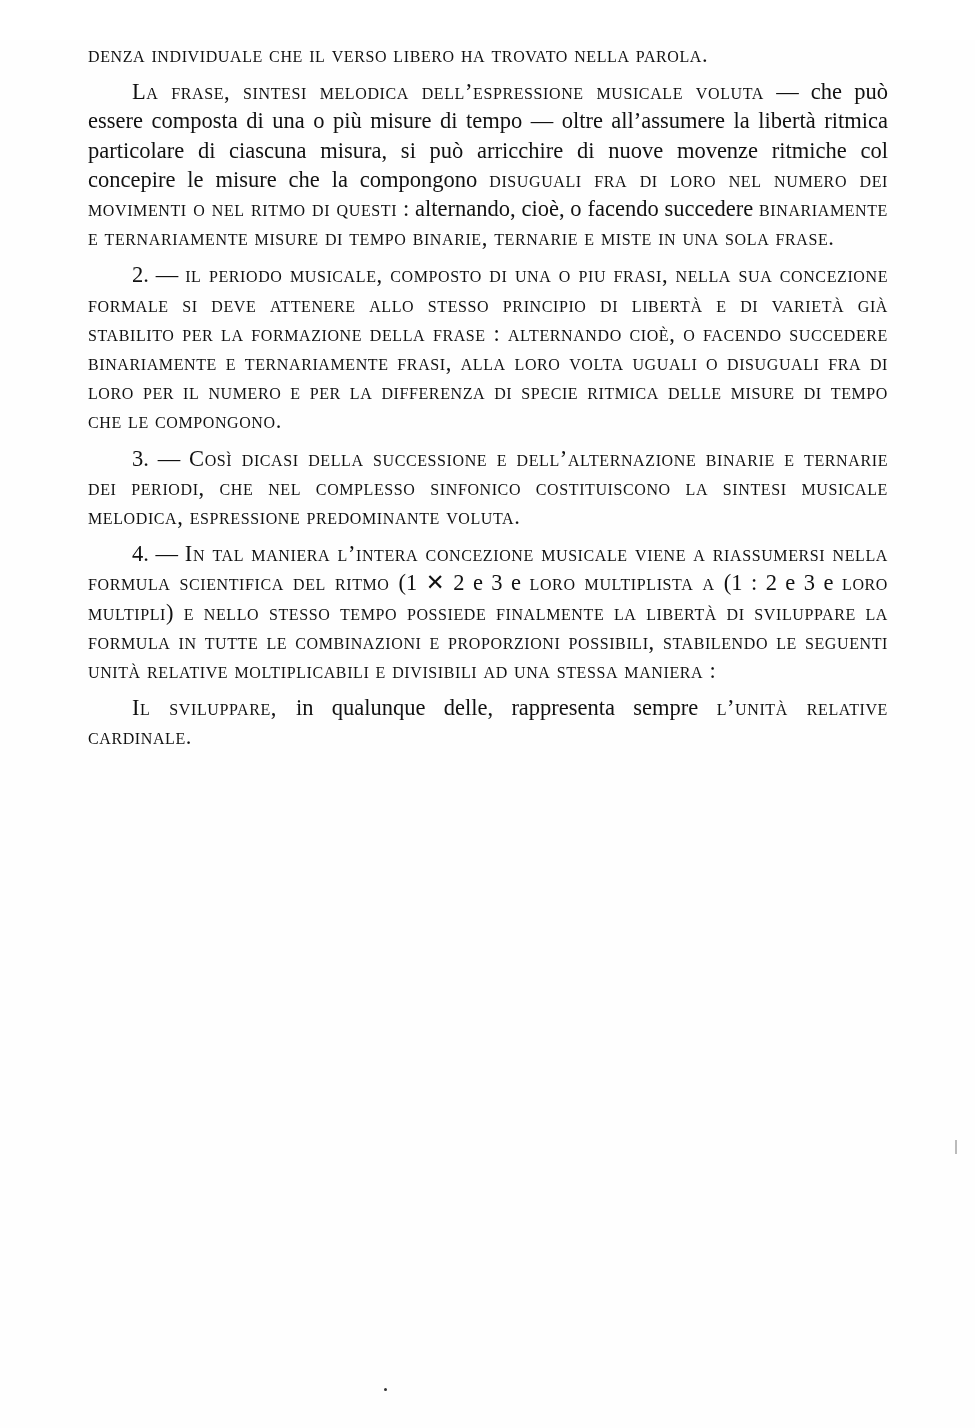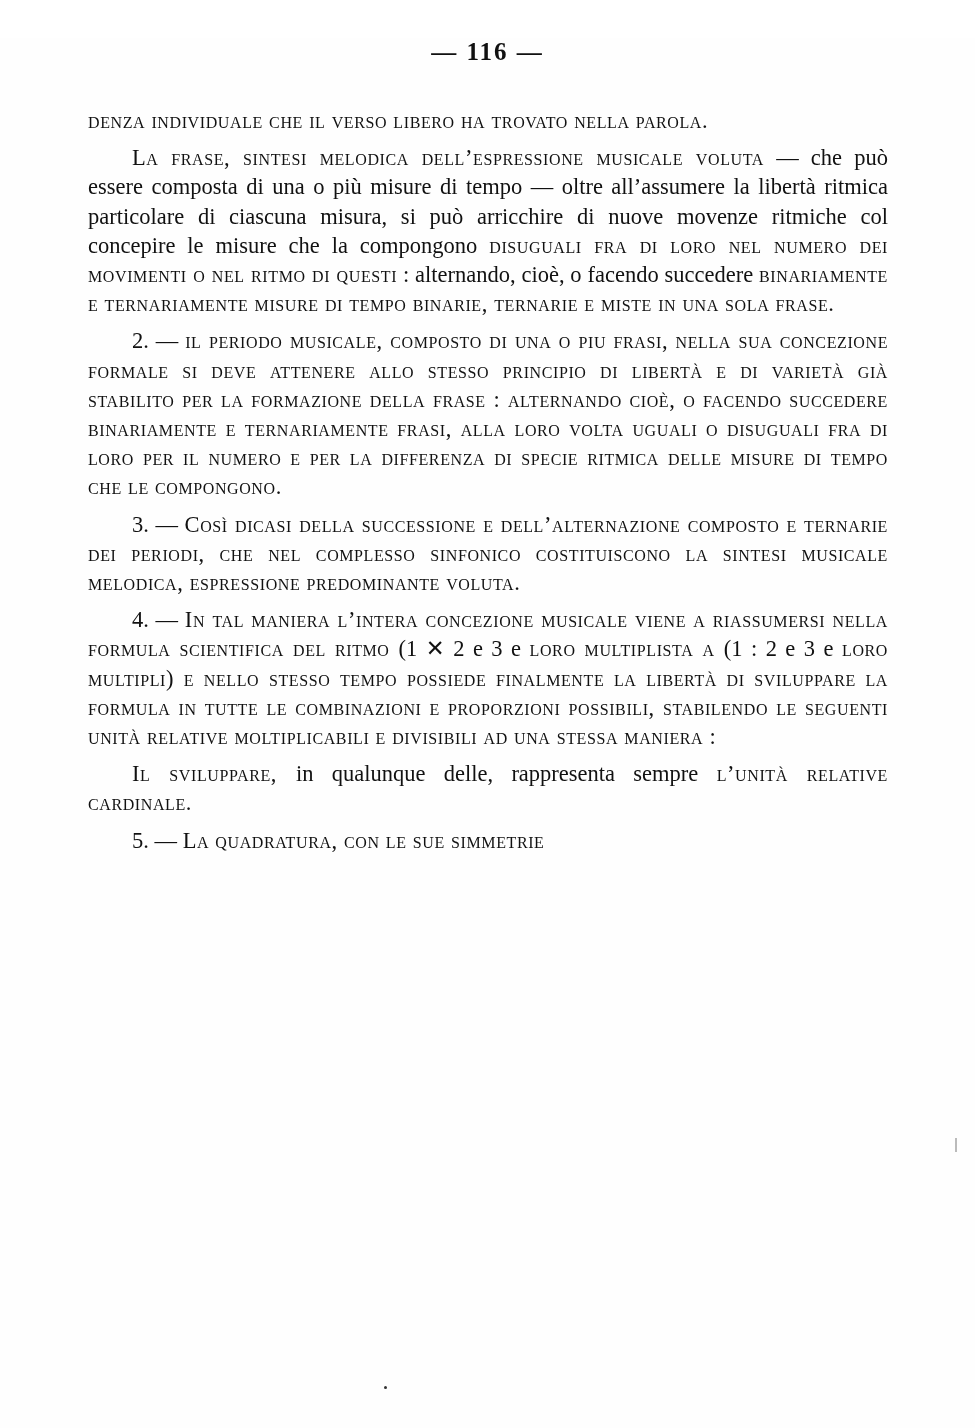--- a/index.html
+++ b/index.html
@@ -73,51 +73,47 @@
     width: 2px;
     height: 14px;
     background: #bbb;
   }
 </style>
 </head>
 <body>
 
 <div class="page">
 
-  <div class="page-number">— 116 —</div>
 
   <div class="body-text">
 
     <p class="para">
       <span class="sc">denza individuale che il verso libero ha trovato nella parola.</span>
     </p>
 
     <p class="para indent">
       <span class="sc">La frase, sintesi melodica dell’espressione musicale voluta</span><span class="roman"> — che può essere composta di una o più misure di tempo — oltre all’assumere la libertà ritmica particolare di ciascuna misura, si può arricchire di nuove movenze ritmiche col concepire le misure che la compongono </span><span class="sc">disuguali fra di loro nel numero dei movimenti o nel ritmo di questi</span><span class="roman"> : alternando, cioè, o facendo succedere </span><span class="sc">binariamente e ternariamente misure di tempo binarie, ternarie e miste in una sola frase.</span>
     </p>
 
     <p class="para indent">
       <span class="roman">2. — </span><span class="sc">il periodo musicale, composto di una o piu frasi, nella sua concezione formale si deve attenere allo stesso principio di libertà e di varietà già stabilito per la formazione della frase : alternando cioè, o facendo succedere binariamente e ternariamente frasi, alla loro volta uguali o disuguali fra di loro per il numero e per la differenza di specie ritmica delle misure di tempo che le compongono.</span>
     </p>
 
     <p class="para indent">
-      <span class="roman">3. — </span><span class="sc">Così dicasi della successione e dell’alternazione composto e ternarie dei periodi, che nel complesso sinfonico costituiscono la sintesi musicale melodica, espressione predominante voluta.</span>
+      <span class="roman">3. — </span><span class="sc">Così dicasi della successione e dell’alternazione binarie e ternarie dei periodi, che nel complesso sinfonico costituiscono la sintesi musicale melodica, espressione predominante voluta.</span>
     </p>
 
     <p class="para indent">
       <span class="roman">4. — </span><span class="sc">In tal maniera l’intera concezione musicale viene a riassumersi nella formula scientifica del ritmo </span><span class="roman">(1 ✕ 2 e 3 e </span><span class="sc">loro multiplista a </span><span class="roman">(1 : 2 e 3 e </span><span class="sc">loro multipli) e nello stesso tempo possiede finalmente la libertà di sviluppare la formula in tutte le combinazioni e proporzioni possibili, stabilendo le seguenti unità relative moltiplicabili e divisibili ad una stessa maniera :</span>
     </p>
 
 
     <p class="para indent">
       <span class="sc">Il sviluppare, </span><span class="roman">in qualunque delle, rappresenta sempre </span><span class="sc">l’unità relative cardinale.</span>
     </p>
 
-    <p class="para indent">
-      <span class="roman">5. — </span><span class="sc">La quadratura, con le sue simmetrie</span>
-    </p>
 
   </div>
 
   <div class="footer-dot"></div>
   <div class="edge-mark"></div>
 
 </div>
 
 </body></html>

